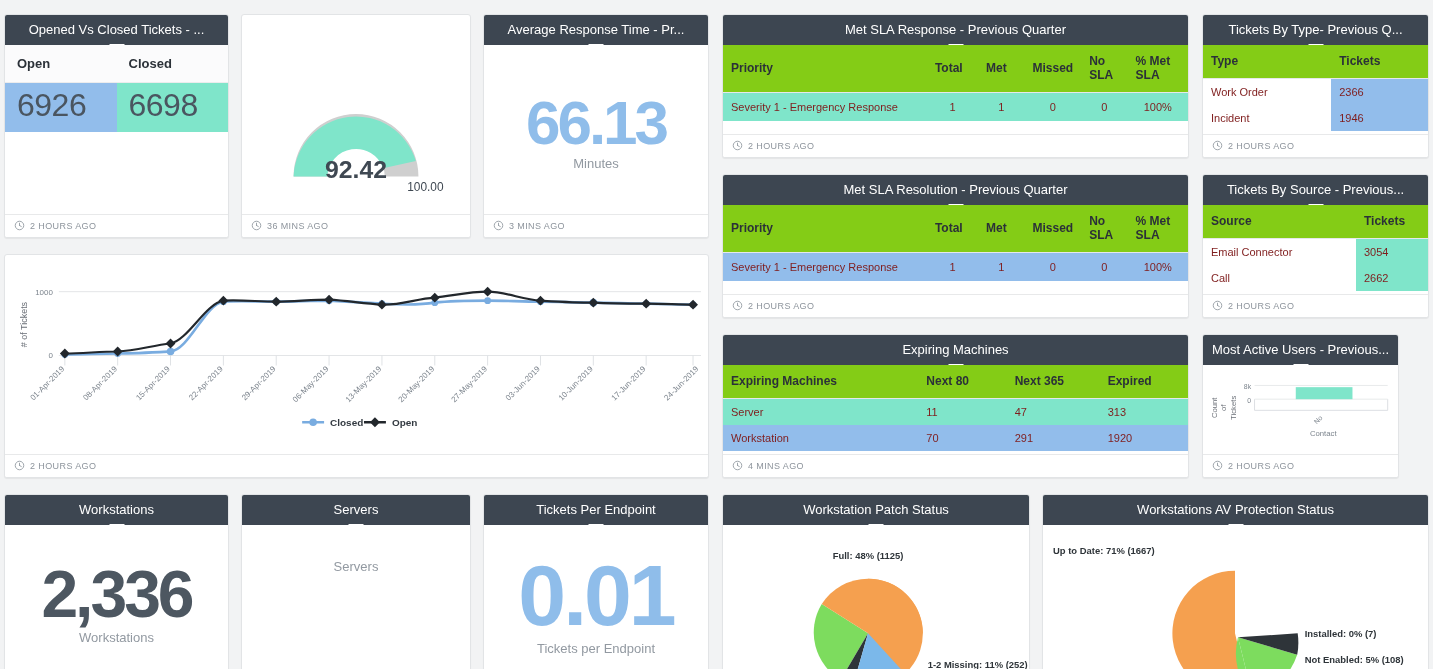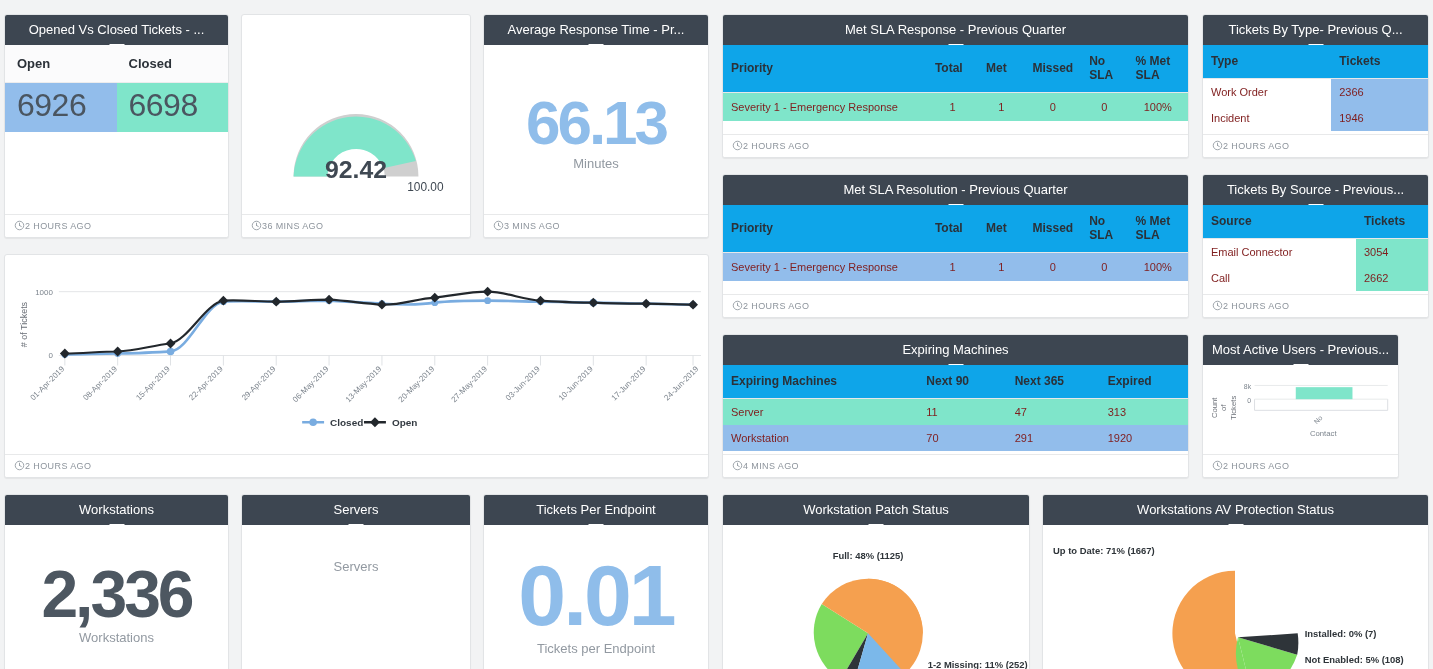--- a/index.html
+++ b/index.html
@@ -43,33 +43,33 @@
     border-top: 8px solid #ffffff;
   }
   .card-body { flex: 1 1 auto; position: relative; overflow: hidden; }
   .card-foot {
     flex: 0 0 auto;
     border-top: 1px solid #e8e9ea;
     padding: 5px 9px 6px;
     font-size: 9px;
     letter-spacing: .4px;
     color: #8d949c;
-    display: flex; align-items: center; 
+    display: flex; align-items: center; gap: 5px;
     background: #fff;
   }
   .clock { width: 11px; height: 11px; flex: 0 0 auto; }
   .clock circle { fill: none; stroke: #9aa1a8; stroke-width: 1.4; }
   .clock line { stroke: #9aa1a8; stroke-width: 1.4; stroke-linecap: round; }
 
   
   table.grid { width: 100%; border-collapse: collapse; }
   table.grid th {
     font-size: 12px; font-weight: bold; color: #2b3138;
     text-align: left; padding: 9px 8px 10px; vertical-align: middle;
-    background: #0ea5e9; border-bottom: 1px solid #e6e8ea;
+    background: #84cc16; border-bottom: 1px solid #e6e8ea;
   }
   table.grid td {
     font-size: 11px; color: #7f1d1d; padding: 7px 8px; vertical-align: middle;
   }
   .num { text-align: center; }
   .numr { text-align: right; }
   .row-teal td { background: #7fe5ca; }
   .row-blue td { background: #92bdeb; }
   .cell-blue { background: #92bdeb; }
   .cell-teal { background: #7fe5ca; }
@@ -241,21 +241,21 @@
     </div>
   </div>
 
   <div class="card" style="left:722px; top:334px; width:467px; height:144px;">
     <div class="card-head">Expiring Machines</div>
     <div class="card-body">
       <table class="grid">
         <thead>
           <tr>
             <th style="width:42%">Expiring Machines</th>
-            <th style="width:19%">Next 90</th>
+            <th style="width:19%">Next 80</th>
             <th style="width:20%">Next 365</th>
             <th style="width:19%">Expired</th>
           </tr>
         </thead>
         <tbody>
           <tr class="row-teal">
             <td>Server</td>
             <td>11</td>
             <td>47</td>
             <td>313</td>

